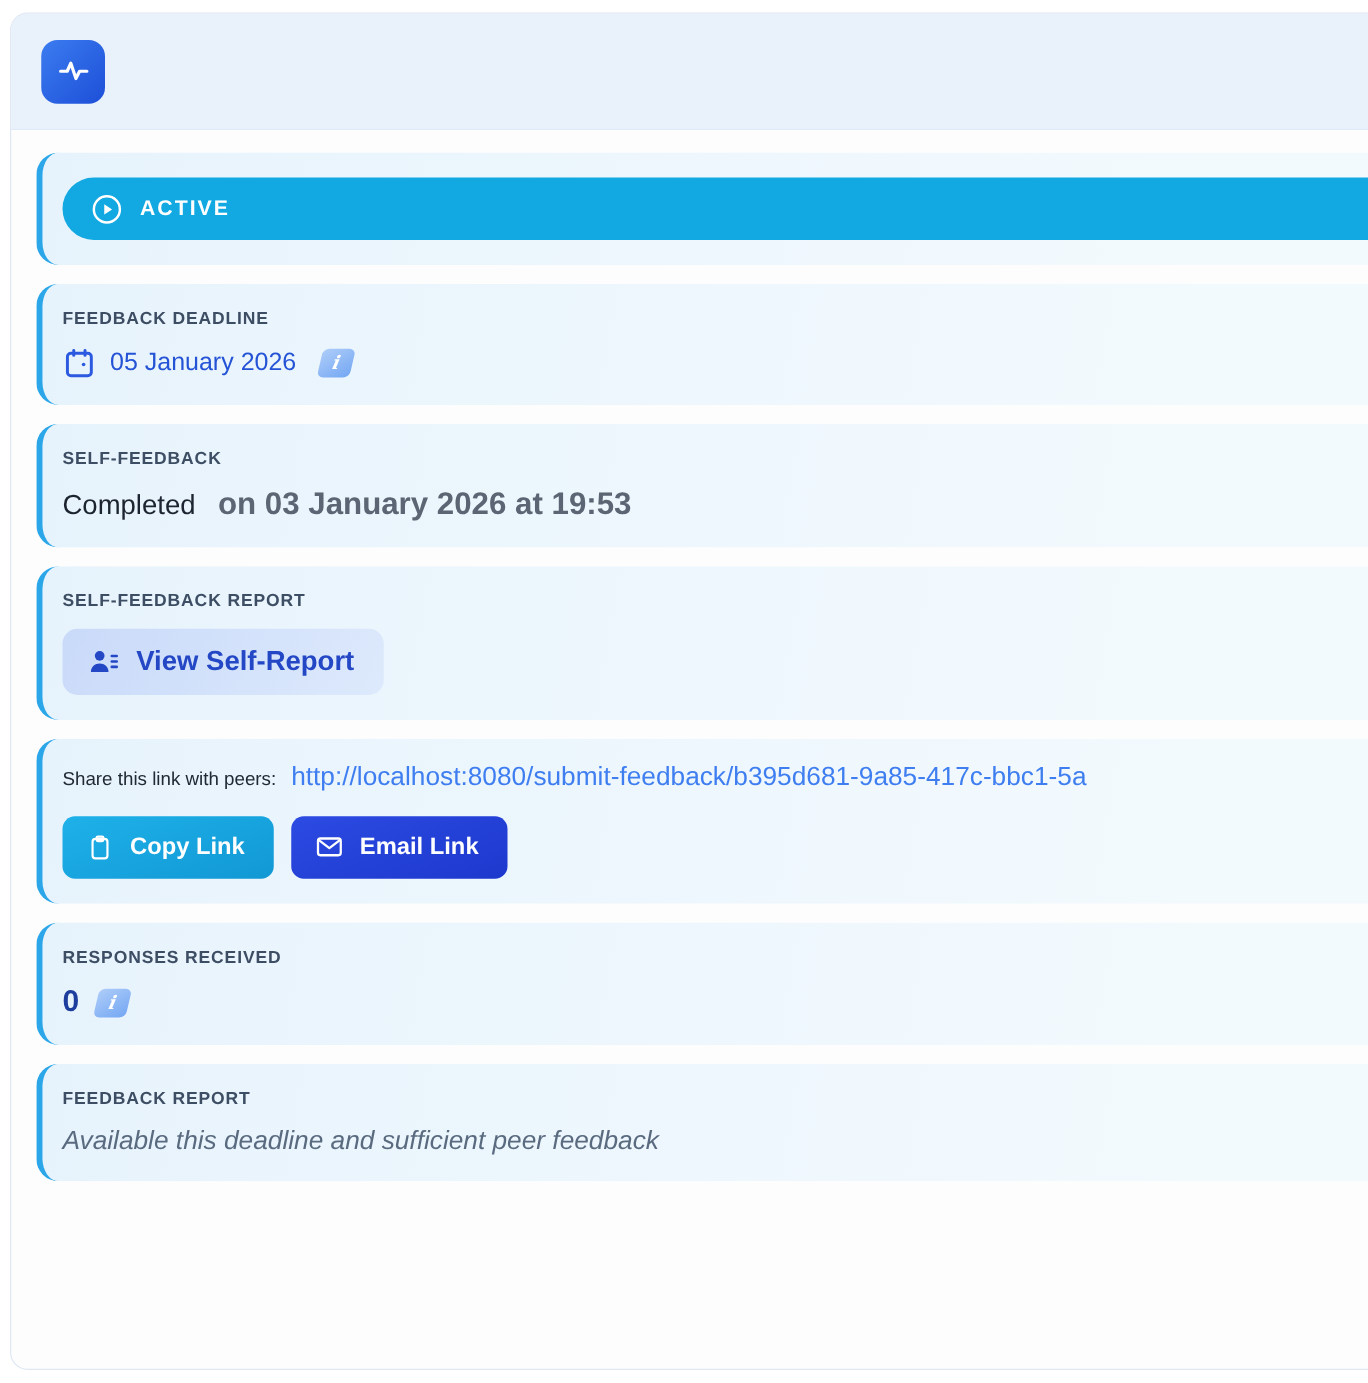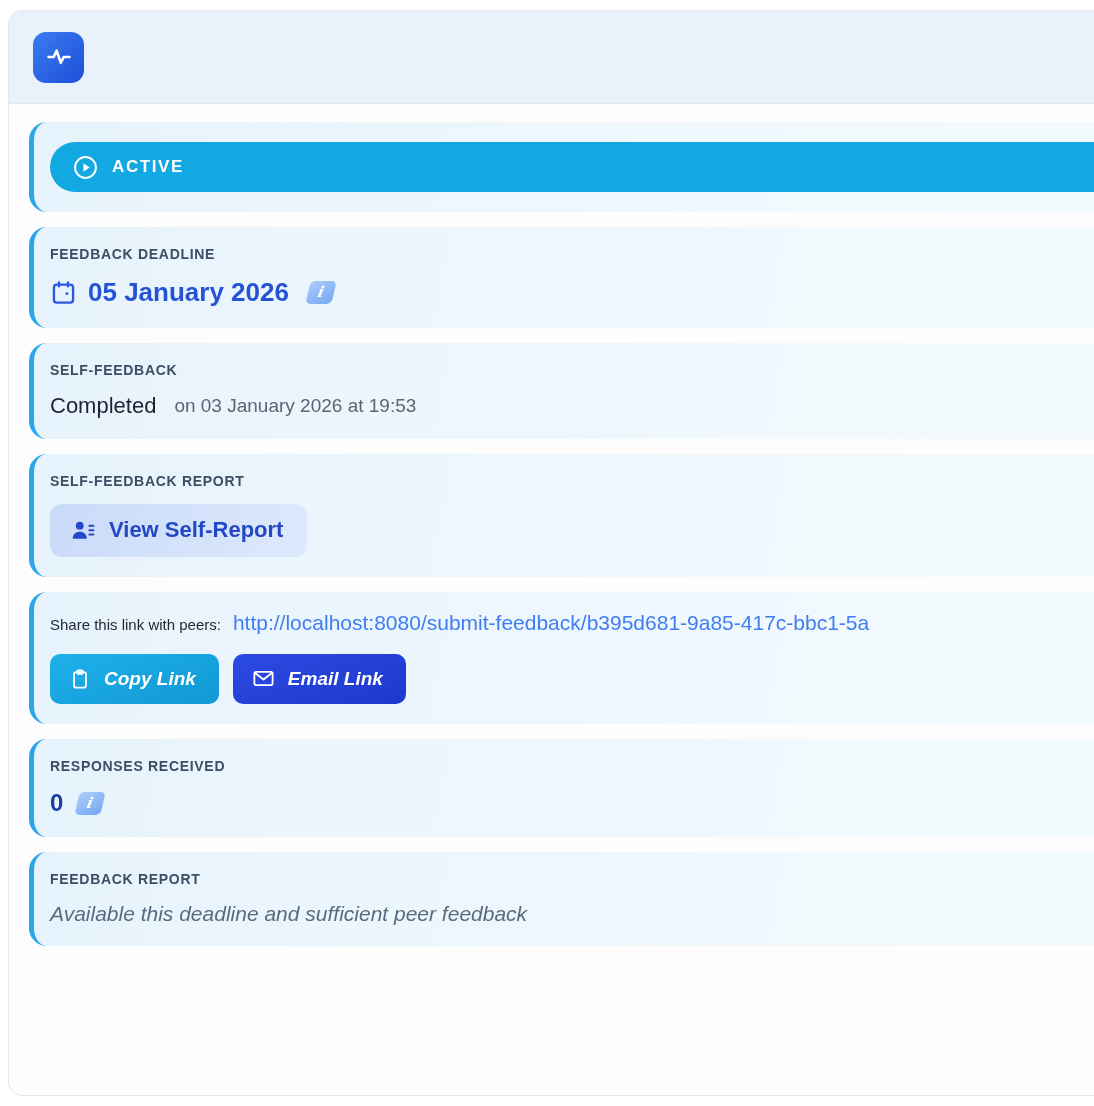--- a/index.html
+++ b/index.html
@@ -64,39 +64,39 @@
     padding-left: 23px;
   }
   .status-banner .label {
     color: #ffffff; font-size: 17px; font-weight: 700;
     letter-spacing: 1.6px;
     text-align: center;
   }
 
   .value-row { display: flex; align-items: center; gap: 11px; }
 
-  .date-text { font-size: 26px; font-weight: 700; color: #2553d6; }
+  .date-text { font-size: 20px; font-weight: 400; color: #2553d6; }
 
   .info-badge {
     display: inline-block;
     width: 26px; height: 23px;
     margin-left: 8px;
     border-radius: 5px;
     background: linear-gradient(145deg, #aecdf9 0%, #74a7f3 100%);
     transform: skewX(-13deg);
     color: #ffffff;
     font-family: "DejaVu Serif", serif;
     font-style: italic; font-weight: 700;
     font-size: 15px; line-height: 23px;
     text-align: center;
     cursor: pointer;
   }
 
   .completed-text { font-size: 22px; color: #1b2430; }
-  .completed-meta { font-size: 19px; color: #5b6573; margin-left: 18px; }
+  .completed-meta { font-size: 25px; color: #5b6573; margin-left: 18px; font-weight: bold; }
 
   .view-report-btn {
     display: inline-flex; align-items: flex-end; gap: 13px;
     background: linear-gradient(120deg, #c9daf9 0%, #dde9fc 100%);
     color: #2347c5;
     border: none; border-radius: 12px;
     padding: 13px 24px 14px 20px;
     font-family: inherit;
     font-size: 22px; font-weight: 600;
     cursor: pointer;
@@ -107,21 +107,20 @@
   .share-link { font-size: 21px; color: #3f7ef0; text-decoration: none; }
 
   .btn-row { display: flex; gap: 14px; }
   .action-btn {
     display: inline-flex; align-items: center; gap: 13px;
     border: none; border-radius: 10px;
     padding: 13px 23px 14px 19px;
     font-family: inherit;
     color: #ffffff; font-size: 19px; font-weight: 600;
     cursor: pointer;
-    font-style: italic;
   }
   .copy-btn  { background: linear-gradient(160deg, #1fb1e9 0%, #1198d4 100%); }
   .email-btn { background: linear-gradient(160deg, #2c4be2 0%, #1d38cd 100%); }
 
   .count-text { font-size: 24px; font-weight: 700; color: #1e3e9e; }
 
   .report-note { font-size: 21px; font-style: italic; color: #5a6b80; }
 </style>
 </head>
 <body>

